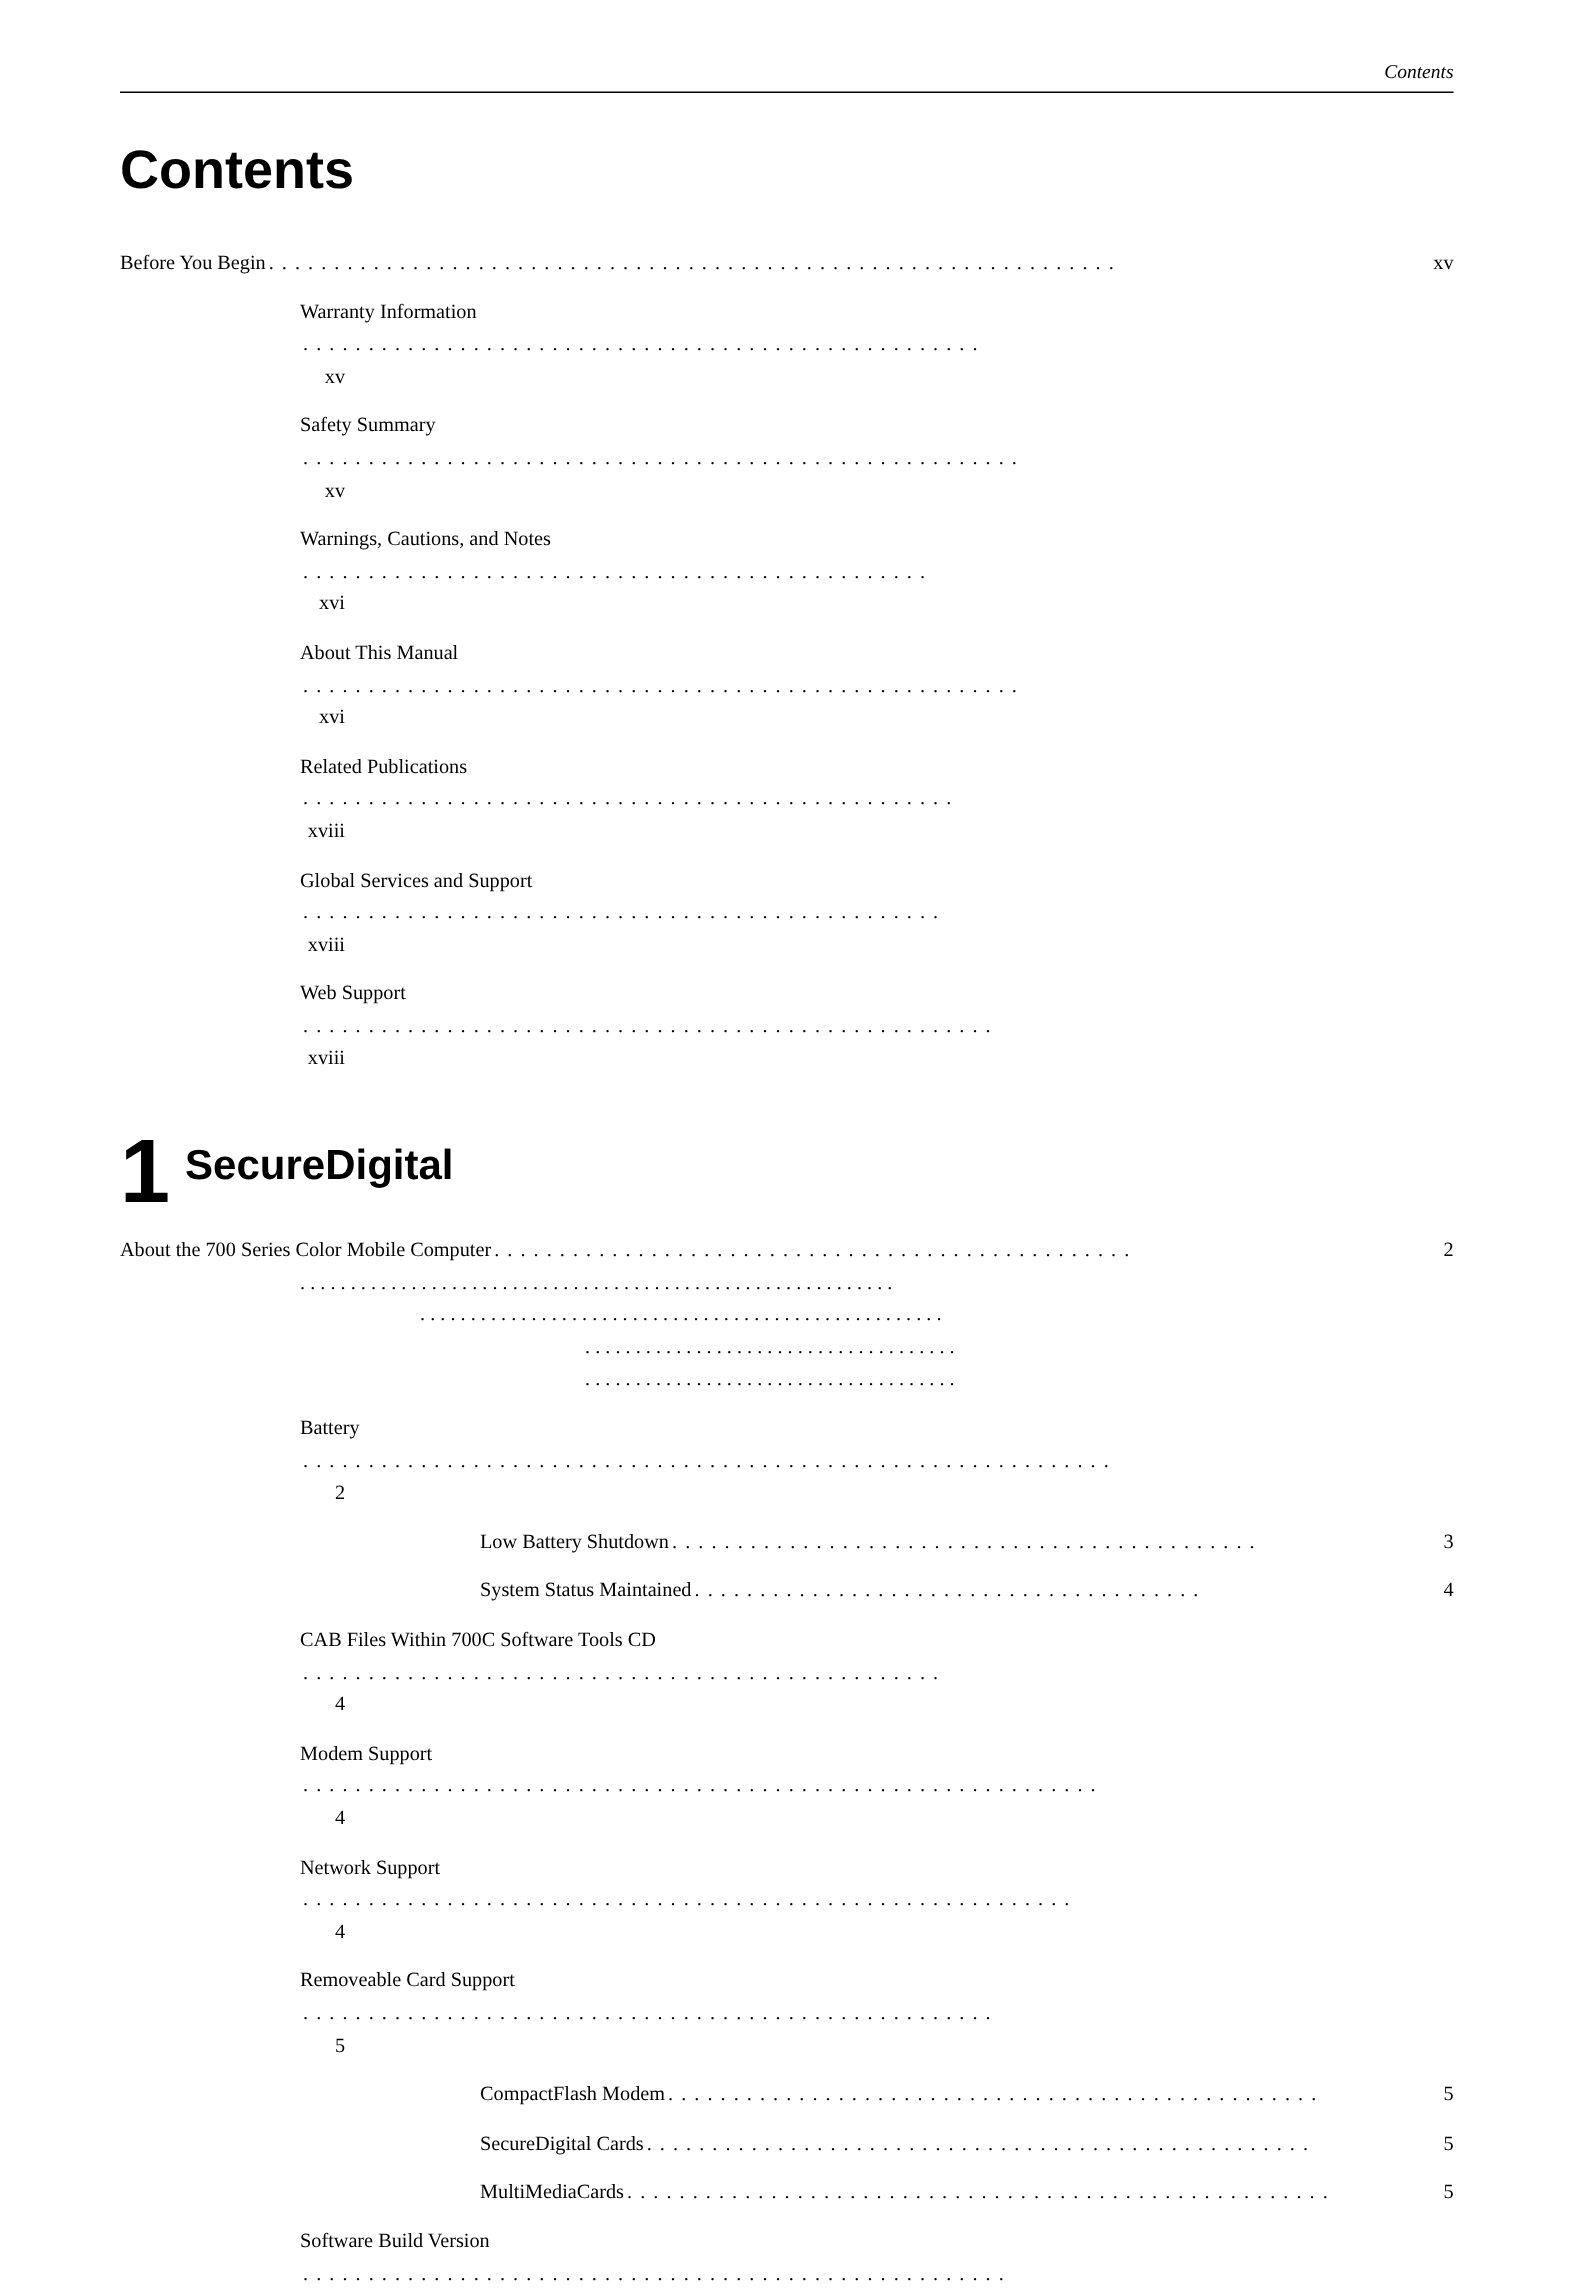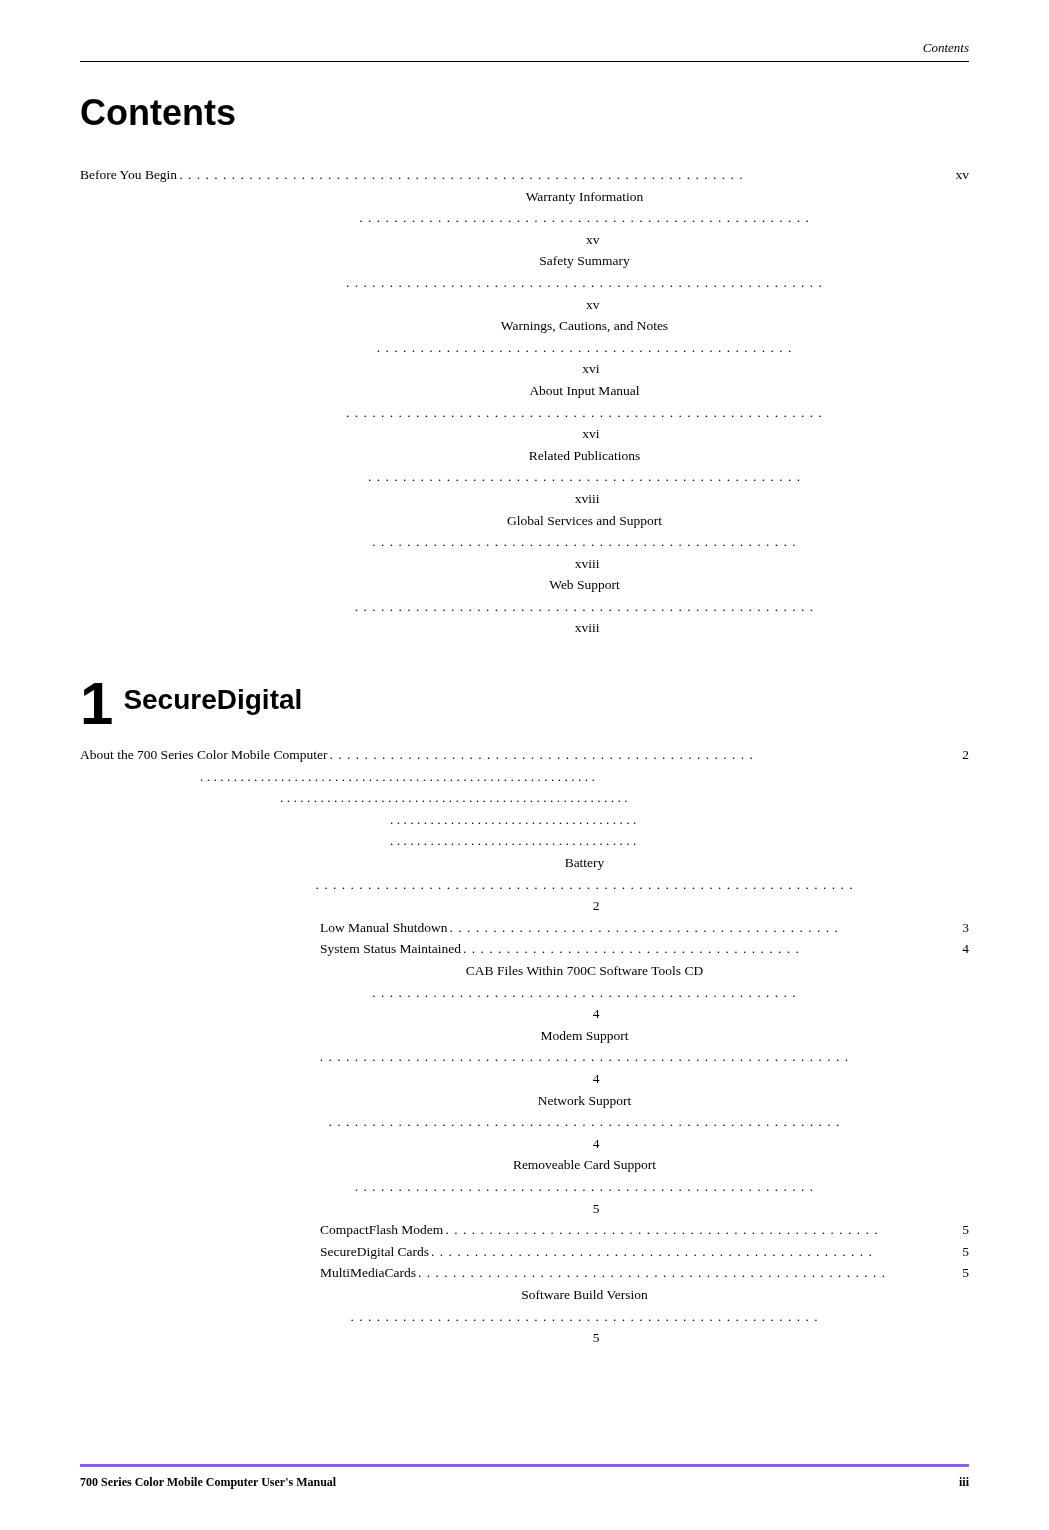--- a/index.html
+++ b/index.html
@@ -41,23 +41,24 @@
       margin-bottom: 30px;
       font-family: 'Arial', sans-serif;
     }
 
     .toc-section {
       margin-bottom: 20px;
     }
 
     .toc-entry {
       display: flex;
-      align-items: center;
+      align-items: flex-start;
       line-height: 1.6;
       font-size: 13.5px;
+      margin-top: 11px;
     }
 
     .toc-entry .entry-text {
       white-space: nowrap;
       flex-shrink: 0;
     }
 
     .toc-entry .dots {
       flex: 1;
       overflow: hidden;
@@ -178,21 +179,21 @@
       <span class="page-num">xv</span>
     </div>
 
     <div class="toc-entry toc-level-1">
       <span class="entry-text">Warnings, Cautions, and Notes</span>
       <span class="dots">. . . . . . . . . . . . . . . . . . . . . . . . . . . . . . . . . . . . . . . . . . . . . . . .</span>
       <span class="page-num">xvi</span>
     </div>
 
     <div class="toc-entry toc-level-1">
-      <span class="entry-text">About Input Manual</span>
+      <span class="entry-text">About This Manual</span>
       <span class="dots">. . . . . . . . . . . . . . . . . . . . . . . . . . . . . . . . . . . . . . . . . . . . . . . . . . . . . . .</span>
       <span class="page-num">xvi</span>
     </div>
 
 
     <div class="toc-entry toc-level-1">
       <span class="entry-text">Related Publications</span>
       <span class="dots">. . . . . . . . . . . . . . . . . . . . . . . . . . . . . . . . . . . . . . . . . . . . . . . . . .</span>
       <span class="page-num">xviii</span>
     </div>
@@ -228,21 +229,21 @@
     <div style="margin-left: 310px; font-size:13.5px; line-height:1.6;">. . . . . . . . . . . . . . . . . . . . . . . . . . . . . . . . . . . . .</div>
     <div style="margin-left: 310px; font-size:13.5px; line-height:1.6;">. . . . . . . . . . . . . . . . . . . . . . . . . . . . . . . . . . . . .</div>
 
     <div class="toc-entry toc-level-1">
       <span class="entry-text">Battery</span>
       <span class="dots">. . . . . . . . . . . . . . . . . . . . . . . . . . . . . . . . . . . . . . . . . . . . . . . . . . . . . . . . . . . . . .</span>
       <span class="page-num">2</span>
     </div>
 
     <div class="toc-entry toc-level-2">
-      <span class="entry-text">Low Manual Shutdown</span>
+      <span class="entry-text">Low Battery Shutdown</span>
       <span class="dots">. . . . . . . . . . . . . . . . . . . . . . . . . . . . . . . . . . . . . . . . . . . . .</span>
       <span class="page-num">3</span>
     </div>
 
     <div class="toc-entry toc-level-2">
       <span class="entry-text">System Status Maintained</span>
       <span class="dots">. . . . . . . . . . . . . . . . . . . . . . . . . . . . . . . . . . . . . . .</span>
       <span class="page-num">4</span>
     </div>
 

